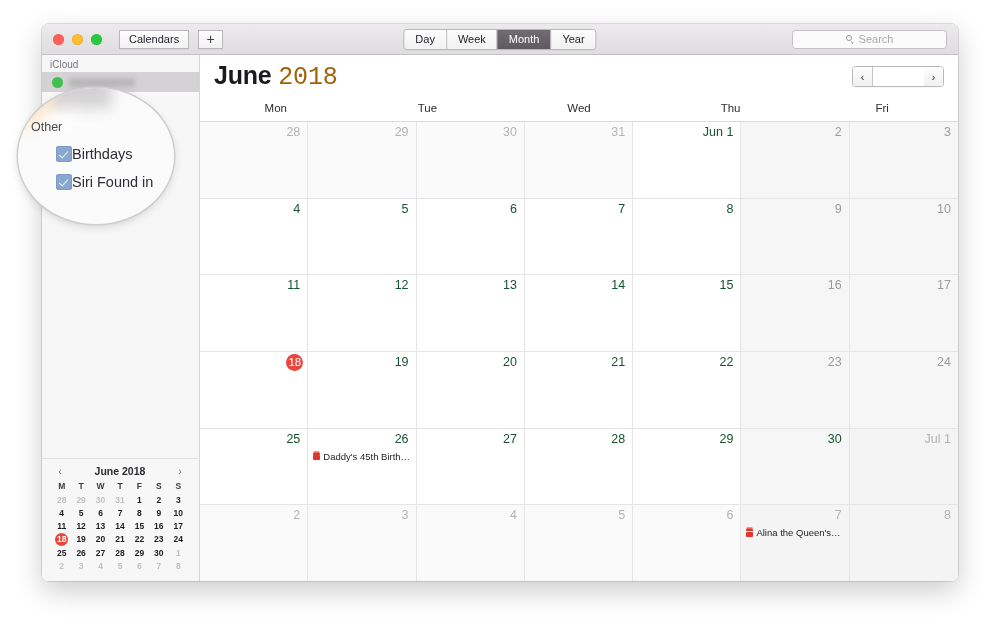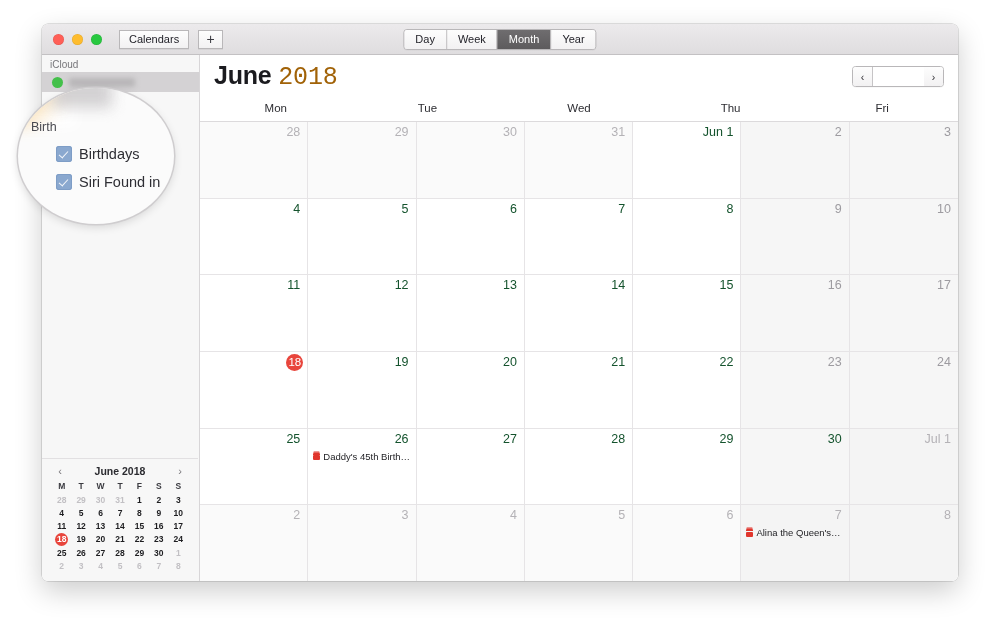--- a/index.html
+++ b/index.html
@@ -423,21 +423,21 @@
     left: 13px;
     top: 32px;
     font-size: 12.5px;
     color: #4a4a50;
   }
   .mag-row {
     position: absolute;
     left: 38px;
     display: flex;
     align-items: center;
-    gap: 7px;
+    gap: 0;
   }
   .mag-row.r1 { top: 58px; }
   .mag-row.r2 { top: 86px; }
   .mag-check {
     width: 16px; height: 16px;
     border-radius: 3px;
     background: #8aa8cf;
     box-shadow: inset 0 0 0 1px #7e9dc6;
     position: relative;
     flex: 0 0 16px;
@@ -473,20 +473,24 @@
       <div class="tb-btn tb-calendars">Calendars</div>
       <div class="tb-btn tb-plus">+</div>
 
       <div class="seg">
         <div class="seg-item">Day</div>
         <div class="seg-item">Week</div>
         <div class="seg-item active">Month</div>
         <div class="seg-item">Year</div>
       </div>
 
+      <div class="search">
+        <span class="search-icon"></span>
+        <span class="search-ph">Search</span>
+      </div>
     </div>
 
     <div class="body">
 
       <div class="sidebar">
         <div class="sb-rest">
           <div class="sb-group-header">iCloud</div>
           <div class="sb-row selected">
             <span class="sb-swatch" style="background:#43c04a"></span>
             <span class="sb-blur" style="width:66px"></span>
@@ -727,21 +731,21 @@
               <span class="daynum muted">8</span>
             </div>
         </div>
       </div>
     </div>
   </div>
 
   <div class="magnifier">
     <div class="mag-smudge-o"></div>
     <div class="mag-smudge-g"></div>
-    <div class="mag-other">Birth</div>
+    <div class="mag-other">Other</div>
     <div class="mag-row r1">
       <span class="mag-check"></span>
       <span class="mag-label">Birthdays</span>
     </div>
     <div class="mag-row r2">
       <span class="mag-check"></span>
       <span class="mag-label">Siri Found in</span>
     </div>
   </div>
 </div>

